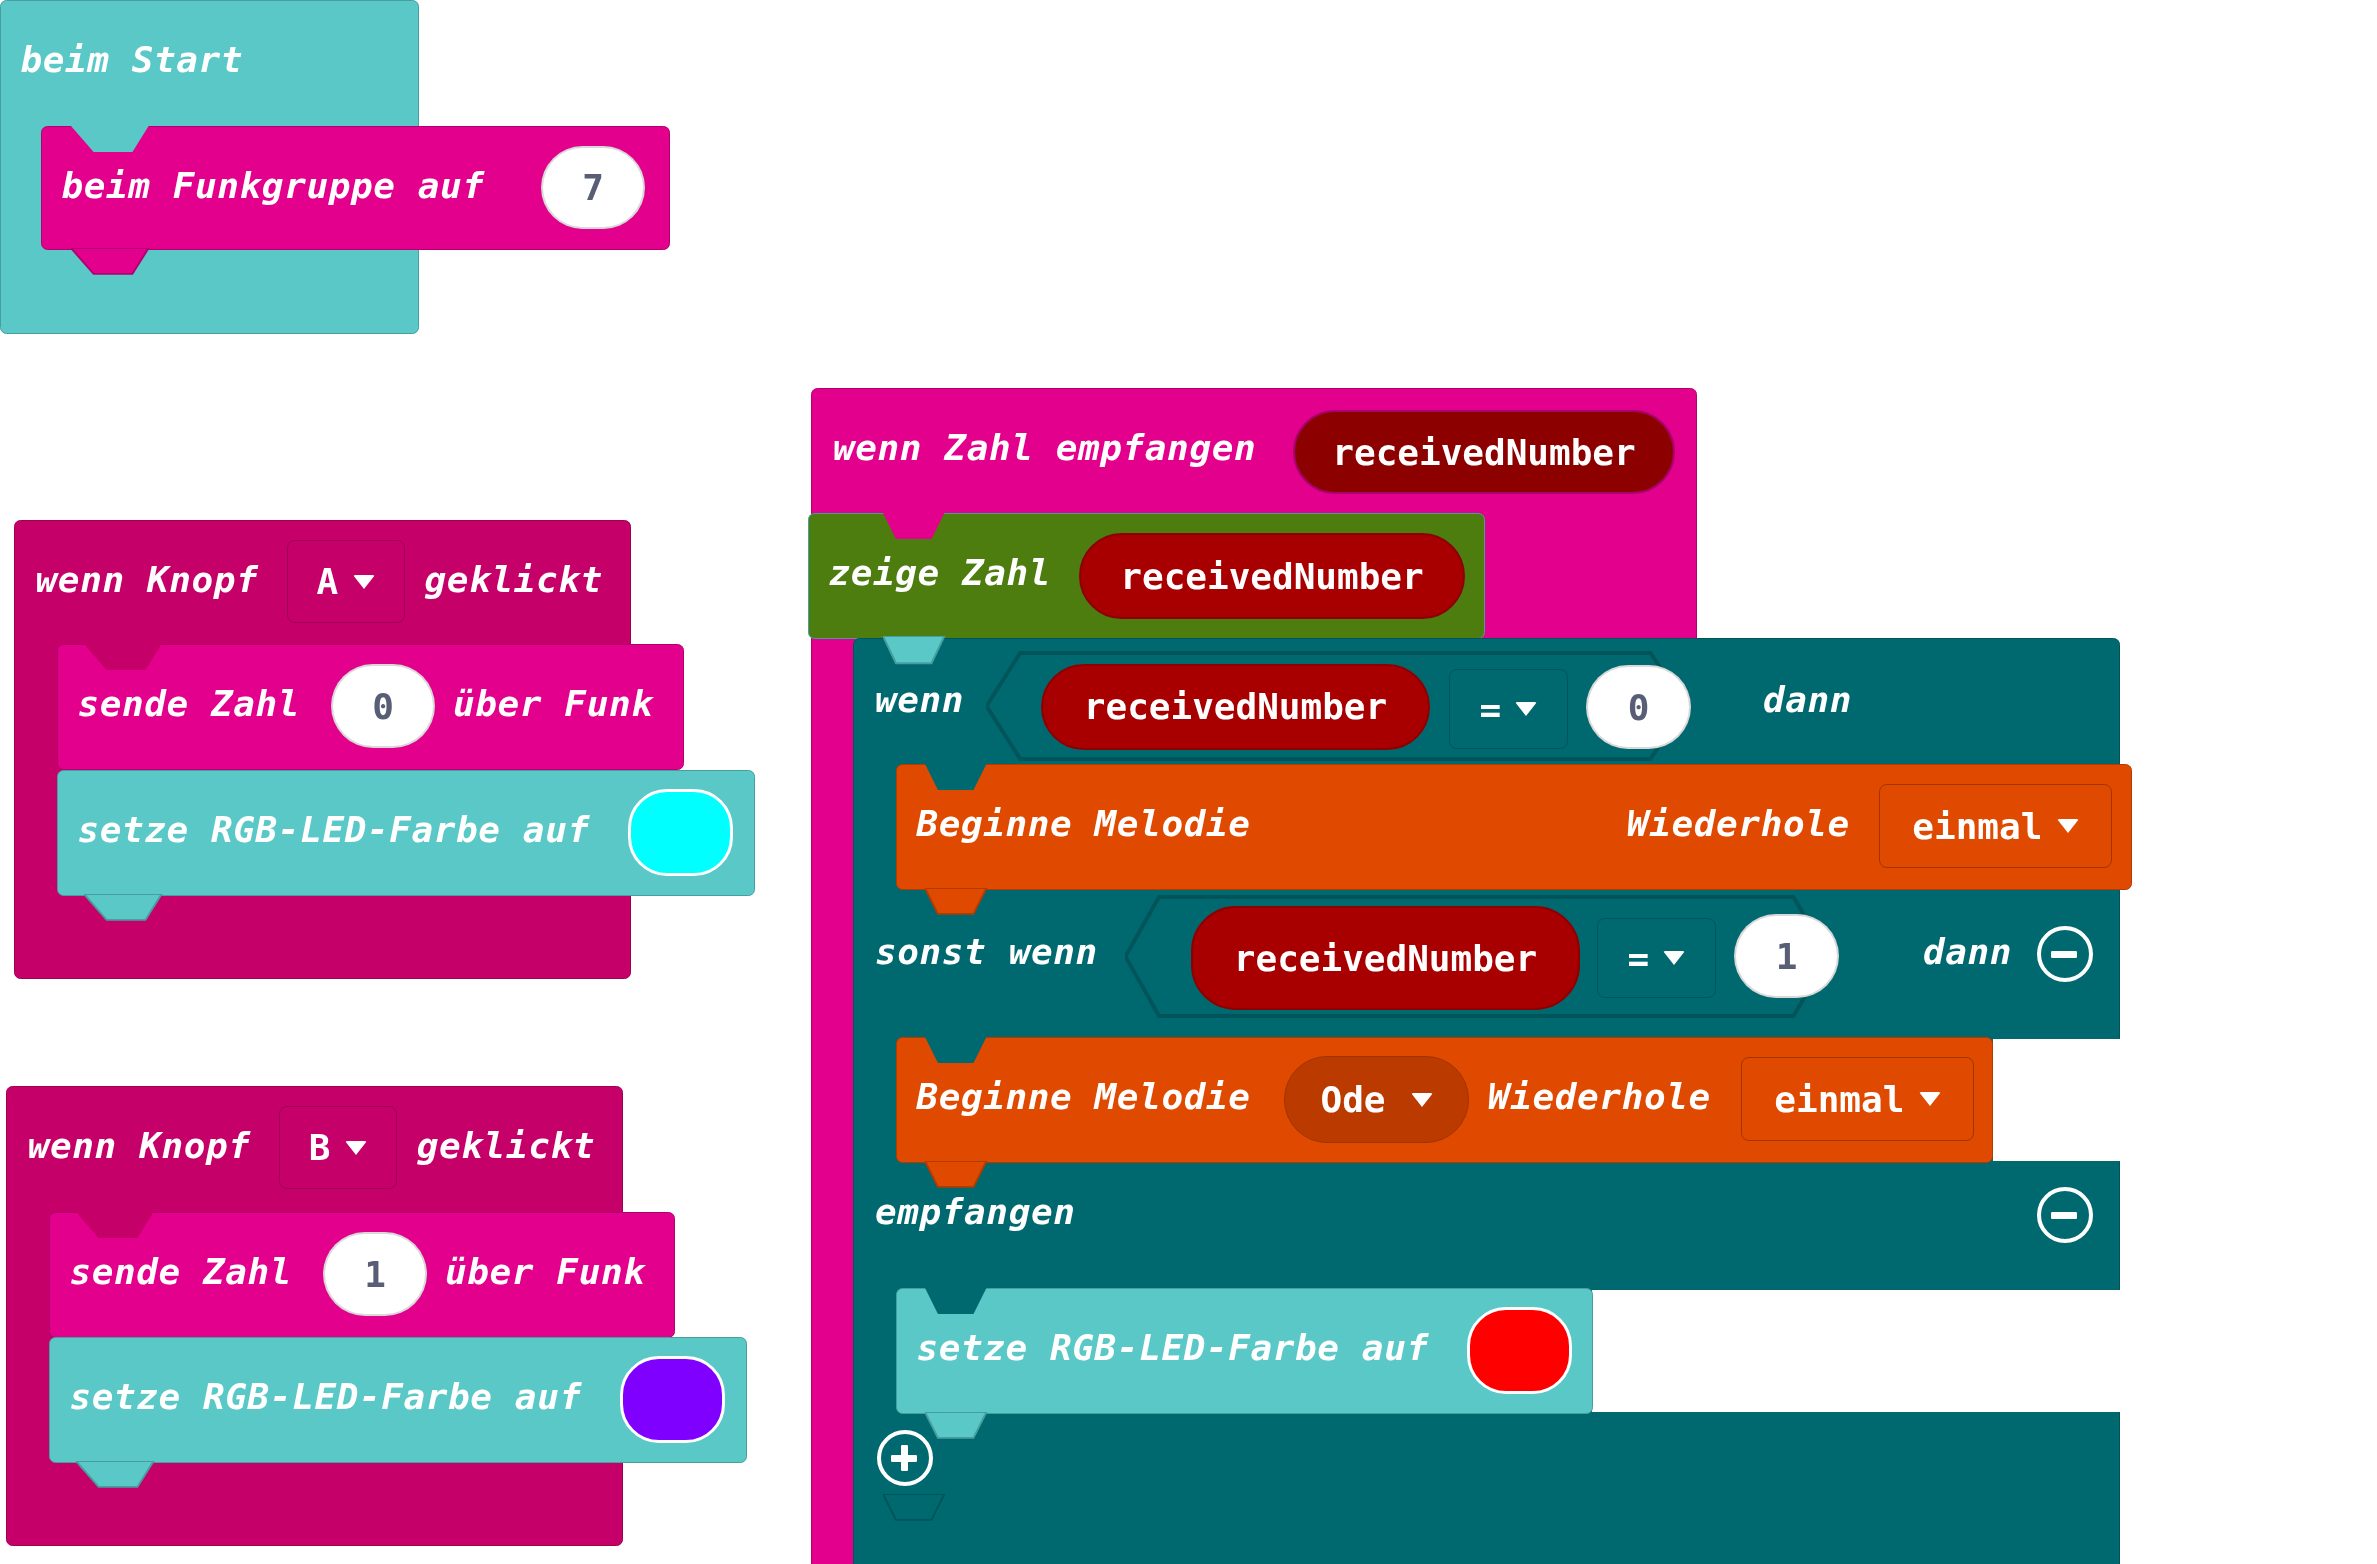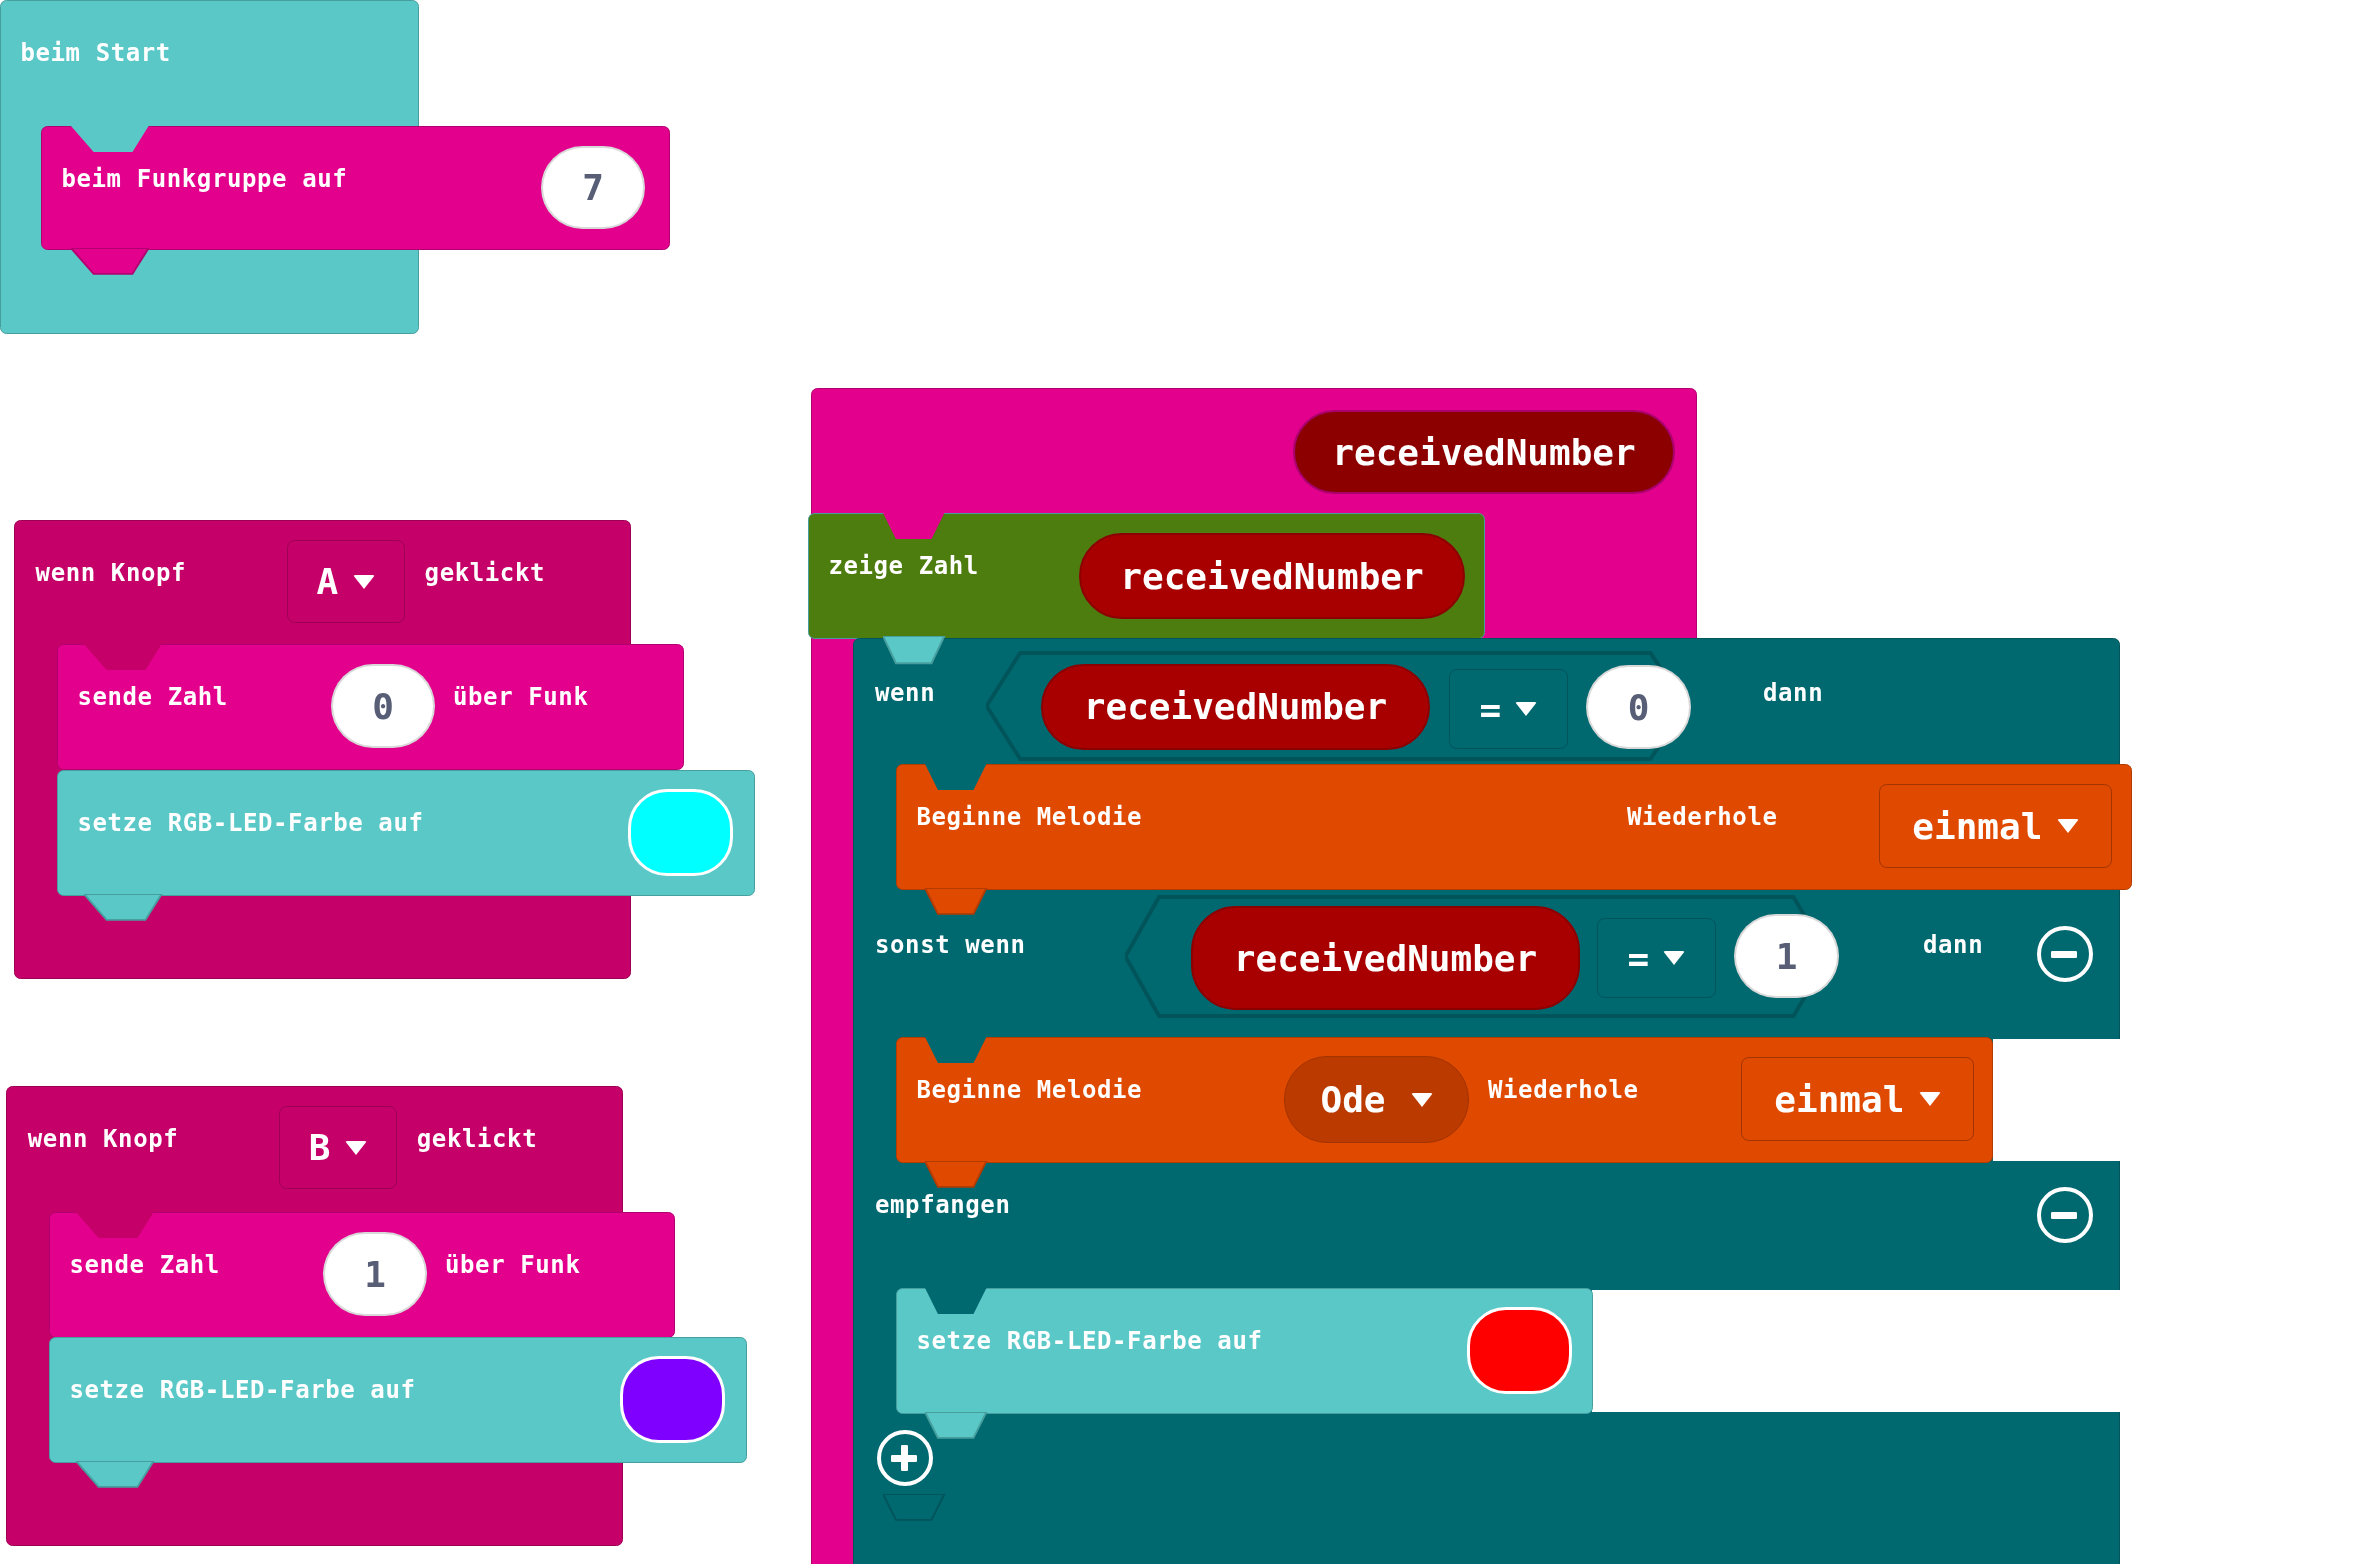--- a/index.html
+++ b/index.html
@@ -1,19 +1,19 @@
 <!DOCTYPE html>
 <html style="font-size:10.4px"><head>
 <meta charset="utf-8">
 <style>
   html, body { margin:0; padding:0; background:#ffffff; }
   body { width:2377px; height:1565px; position:relative; overflow:hidden;
          font-family:"DejaVu Sans Mono","Liberation Mono",monospace; font-weight:bold; }
   .blk { position:absolute; box-sizing:border-box; border-radius:6.5px; }
-  .lbl { position:absolute; color:#fff; font-size:24px; white-space:nowrap; letter-spacing:0.6px; }
+  .lbl { position:absolute; color:#fff; font-size:36px; white-space:nowrap; letter-spacing:0.6px;font-style:italic; }
   .notch { position:absolute; width:97px; height:28.5px; }
   .pill { position:absolute; box-sizing:border-box; border-radius:45px; display:flex; align-items:center; justify-content:center; color:#fff; font-size:36px; white-space:nowrap; }
   .num { background:#fff; color:#575E75; border:2.6px solid rgba(0,0,0,0.15); }
   .dd { position:absolute; box-sizing:border-box; border-radius:7.8px; display:flex; align-items:center; justify-content:center; color:#fff; font-size:36px; white-space:nowrap; gap:14.3px; }
   .tri { display:inline-block; width:0; height:0; border-left:11.7px solid transparent; border-right:11.7px solid transparent; border-top:14.3px solid #fff; border-radius:2.6px; }
   .color-dot { position:absolute; box-sizing:border-box; border-radius:39px; border:3.2px solid #fff; }
   .circbtn { position:absolute; width:56px; height:56px; box-sizing:border-box; border:4.5px solid #fff; border-radius:50%; }
   .circbtn .h { position:absolute; left:10.4px; top:21px; width:26px; height:6.5px; background:#fff; border-radius:1.3px; }
   .circbtn .v { position:absolute; left:20px; top:11px; width:6.5px; height:26px; background:#fff; border-radius:1.3px; }
   .hex { position:absolute; }
@@ -77,20 +77,21 @@
   </svg>
 <div class="blk" style="left:49px;top:1337px;width:698px;height:126px;background:#5BC8C8;border:1.9px solid #479e9e;">
   <span class="lbl" style="left:19.4px;top:38px;">setze RGB-LED-Farbe auf</span>
   <div class="color-dot" style="left:570px;top:18px;width:105px;height:87px;background:#8000FF;"></div>
 </div>
 <svg class="notch" style="left:76px;top:1461px;" viewBox="0 0 150 44">
     <path d="M0 0 L35 40 L95 40 L120 0 Z" fill="#5BC8C8" stroke="#479e9e" stroke-width="3"></path>
   </svg>
 
 <div class="blk" style="left:811px;top:388px;width:886px;height:1205px;background:#E3008C;border:1.9px solid #b30070;">
+  <span class="lbl" style="left:21px;top:38px;">wenn Zahl empfangen</span>
   <div class="pill" style="left:481px;top:21px;width:382px;height:84px;background:#8C0000;border:2.6px solid #a8006c;">receivedNumber</div>
 </div>
 
 <div class="blk" style="left:808px;top:513px;width:677px;height:126px;background:#4d7c0f;border:1.9px solid #479e9e;">
   <span class="lbl" style="left:19.4px;top:38px;">zeige Zahl</span>
   <div class="pill" style="left:270px;top:19.4px;width:386px;height:86px;background:#A80000;border:2.6px solid #8C0000;">receivedNumber</div>
 </div>
 <svg class="notch" style="left:883px;top:513px;" viewBox="0 0 150 44">
     <path d="M0 0 L20 40 L75 40 L95 0 Z" fill="#E3008C"></path>
   </svg>

